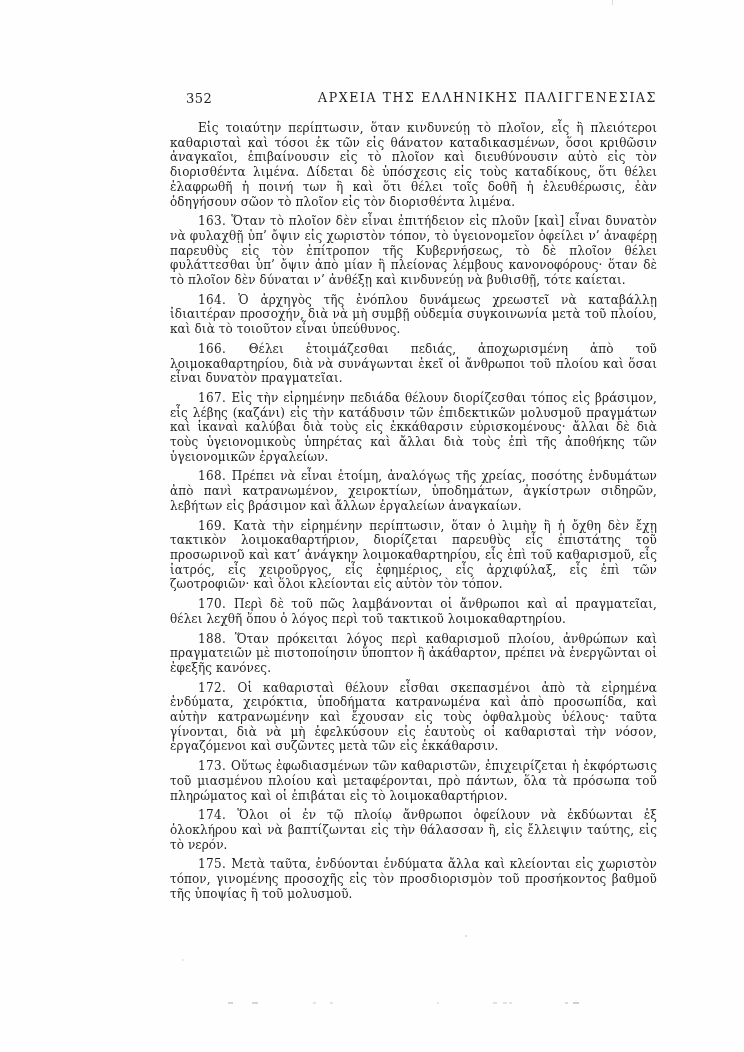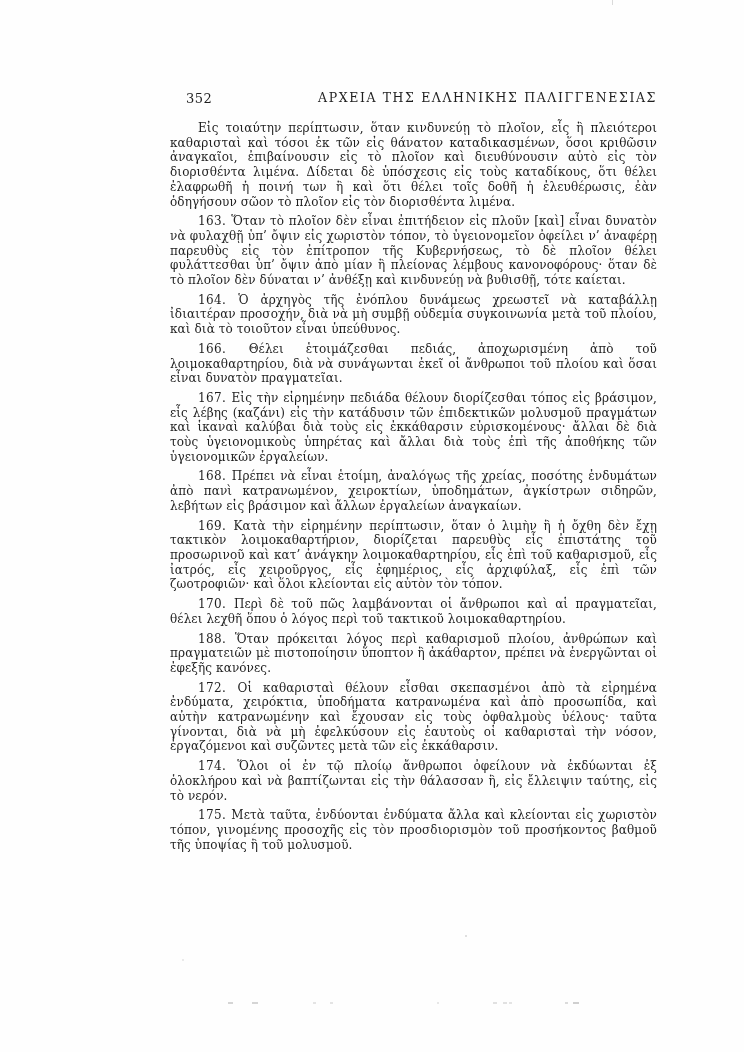--- a/index.html
+++ b/index.html
@@ -92,20 +92,21 @@
       <p>Εἰς τοιαύτην περίπτωσιν, ὅταν κινδυνεύῃ τὸ πλοῖον, εἷς ἢ πλειότεροι καθαρισταὶ καὶ τόσοι ἐκ τῶν εἰς θάνατον καταδικασμένων, ὅσοι κριθῶσιν ἀναγκαῖοι, ἐπιβαίνουσιν εἰς τὸ πλοῖον καὶ διευθύνουσιν αὐτὸ εἰς τὸν διορισθέντα λιμένα. Δίδεται δὲ ὑπόσχεσις εἰς τοὺς καταδίκους, ὅτι θέλει ἐλαφρωθῆ ἡ ποινή των ἢ καὶ ὅτι θέλει τοῖς δοθῆ ἡ ἐλευθέρωσις, ἐὰν ὁδηγήσουν σῶον τὸ πλοῖον εἰς τὸν διορισθέντα λιμένα.</p>
       <p><span class="num">163. </span>Ὅταν τὸ πλοῖον δὲν εἶναι ἐπιτήδειον εἰς πλοῦν [καὶ] εἶναι δυνατὸν νὰ φυλαχθῇ ὑπ’ ὄψιν εἰς χωριστὸν τόπον, τὸ ὑγειονομεῖον ὀφείλει ν’ ἀναφέρῃ παρευθὺς εἰς τὸν ἐπίτροπον τῆς Κυβερνήσεως, τὸ δὲ πλοῖον θέλει φυλάττεσθαι ὑπ’ ὄψιν ἀπὸ μίαν ἢ πλείονας λέμβους κανονοφόρους· ὅταν δὲ τὸ πλοῖον δὲν δύναται ν’ ἀνθέξῃ καὶ κινδυνεύῃ νὰ βυθισθῇ, τότε καίεται.</p>
       <p><span class="num">164. </span>Ὁ ἀρχηγὸς τῆς ἐνόπλου δυνάμεως χρεωστεῖ νὰ καταβάλλῃ ἰδιαιτέραν προσοχήν, διὰ νὰ μὴ συμβῇ οὐδεμία συγκοινωνία μετὰ τοῦ πλοίου, καὶ διὰ τὸ τοιοῦτον εἶναι ὑπεύθυνος.</p>
       <p><span class="num">166. </span>Θέλει ἑτοιμάζεσθαι πεδιάς, ἀποχωρισμένη ἀπὸ τοῦ λοιμοκαθαρτηρίου, διὰ νὰ συνάγωνται ἐκεῖ οἱ ἄνθρωποι τοῦ πλοίου καὶ ὅσαι εἶναι δυνατὸν πραγματεῖαι.</p>
       <p><span class="num">167. </span>Εἰς τὴν εἰρημένην πεδιάδα θέλουν διορίζεσθαι τόπος εἰς βράσιμον, εἷς λέβης (καζάνι) εἰς τὴν κατάδυσιν τῶν ἐπιδεκτικῶν μολυσμοῦ πραγμάτων καὶ ἱκαναὶ καλύβαι διὰ τοὺς εἰς ἐκκάθαρσιν εὑρισκομένους· ἄλλαι δὲ διὰ τοὺς ὑγειονομικοὺς ὑπηρέτας καὶ ἄλλαι διὰ τοὺς ἐπὶ τῆς ἀποθήκης τῶν ὑγειονομικῶν ἐργαλείων.</p>
       <p><span class="num">168. </span>Πρέπει νὰ εἶναι ἑτοίμη, ἀναλόγως τῆς χρείας, ποσότης ἐνδυμάτων ἀπὸ πανὶ κατρανωμένον, χειροκτίων, ὑποδημάτων, ἀγκίστρων σιδηρῶν, λεβήτων εἰς βράσιμον καὶ ἄλλων ἐργαλείων ἀναγκαίων.</p>
       <p><span class="num">169. </span>Κατὰ τὴν εἰρημένην περίπτωσιν, ὅταν ὁ λιμὴν ἢ ἡ ὄχθη δὲν ἔχῃ τακτικὸν λοιμοκαθαρτήριον, διορίζεται παρευθὺς εἷς ἐπιστάτης τοῦ προσωρινοῦ καὶ κατ’ ἀνάγκην λοιμοκαθαρτηρίου, εἷς ἐπὶ τοῦ καθαρισμοῦ, εἷς ἰατρός, εἷς χειροῦργος, εἷς ἐφημέριος, εἷς ἀρχιφύλαξ, εἷς ἐπὶ τῶν ζωοτροφιῶν· καὶ ὅλοι κλείονται εἰς αὐτὸν τὸν τόπον.</p>
       <p><span class="num">170. </span>Περὶ δὲ τοῦ πῶς λαμβάνονται οἱ ἄνθρωποι καὶ αἱ πραγματεῖαι, θέλει λεχθῆ ὅπου ὁ λόγος περὶ τοῦ τακτικοῦ λοιμοκαθαρτηρίου.</p>
       <p><span class="num">188. </span>Ὅταν πρόκειται λόγος περὶ καθαρισμοῦ πλοίου, ἀνθρώπων καὶ πραγματειῶν μὲ πιστοποίησιν ὕποπτον ἢ ἀκάθαρτον, πρέπει νὰ ἐνεργῶνται οἱ ἐφεξῆς κανόνες.</p>
       <p><span class="num">172. </span>Οἱ καθαρισταὶ θέλουν εἶσθαι σκεπασμένοι ἀπὸ τὰ εἰρημένα ἐνδύματα, χειρόκτια, ὑποδήματα κατρανωμένα καὶ ἀπὸ προσωπίδα, καὶ αὐτὴν κατρανωμένην καὶ ἔχουσαν εἰς τοὺς ὀφθαλμοὺς ὑέλους· ταῦτα γίνονται, διὰ νὰ μὴ ἐφελκύσουν εἰς ἑαυτοὺς οἱ καθαρισταὶ τὴν νόσον, ἐργαζόμενοι καὶ συζῶντες μετὰ τῶν εἰς ἐκκάθαρσιν.</p>
+      <p><span class="num">173. </span>Οὕτως ἐφωδιασμένων τῶν καθαριστῶν, ἐπιχειρίζεται ἡ ἐκφόρτωσις τοῦ μιασμένου πλοίου καὶ μεταφέρονται, πρὸ πάντων, ὅλα τὰ πρόσωπα τοῦ πληρώματος καὶ οἱ ἐπιβάται εἰς τὸ λοιμοκαθαρτήριον.</p>
       <p><span class="num">174. </span>Ὅλοι οἱ ἐν τῷ πλοίῳ ἄνθρωποι ὀφείλουν νὰ ἐκδύωνται ἐξ ὁλοκλήρου καὶ νὰ βαπτίζωνται εἰς τὴν θάλασσαν ἢ, εἰς ἔλλειψιν ταύτης, εἰς τὸ νερόν.</p>
       <p><span class="num">175. </span>Μετὰ ταῦτα, ἐνδύονται ἐνδύματα ἄλλα καὶ κλείονται εἰς χωριστὸν τόπον, γινομένης προσοχῆς εἰς τὸν προσδιορισμὸν τοῦ προσήκοντος βαθμοῦ τῆς ὑποψίας ἢ τοῦ μολυσμοῦ.</p>
     </div>
 
   <div class="artifacts">
     <span style="left:228px;width:5px;"></span>
     <span style="left:252px;width:6px;"></span>
     <span style="left:313px;width:3px;opacity:.22;"></span>
     <span style="left:330px;width:3px;opacity:.22;"></span>
     <span style="left:437px;width:2px;opacity:.2;"></span>

